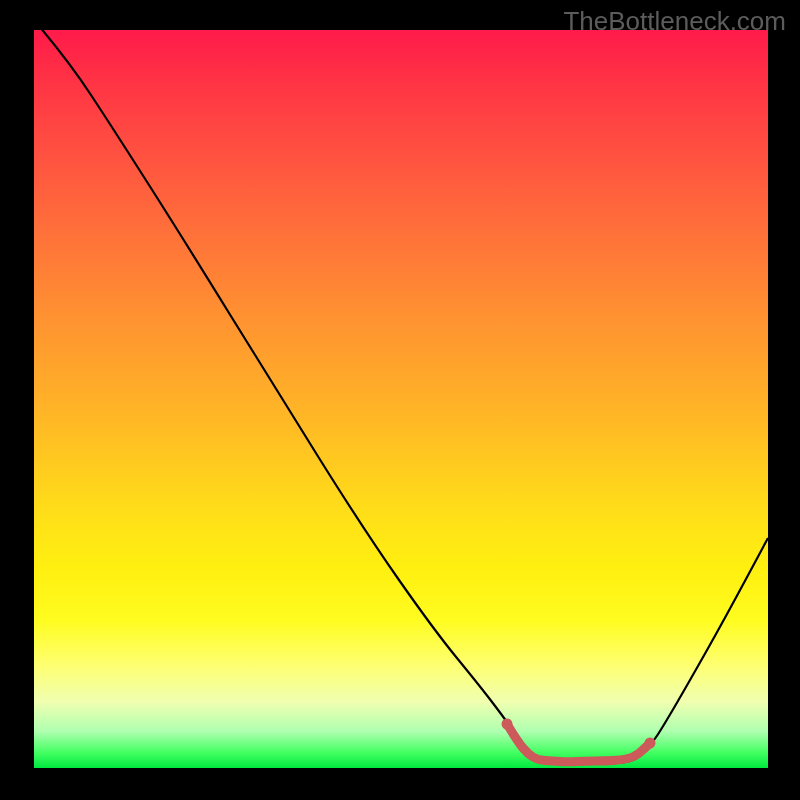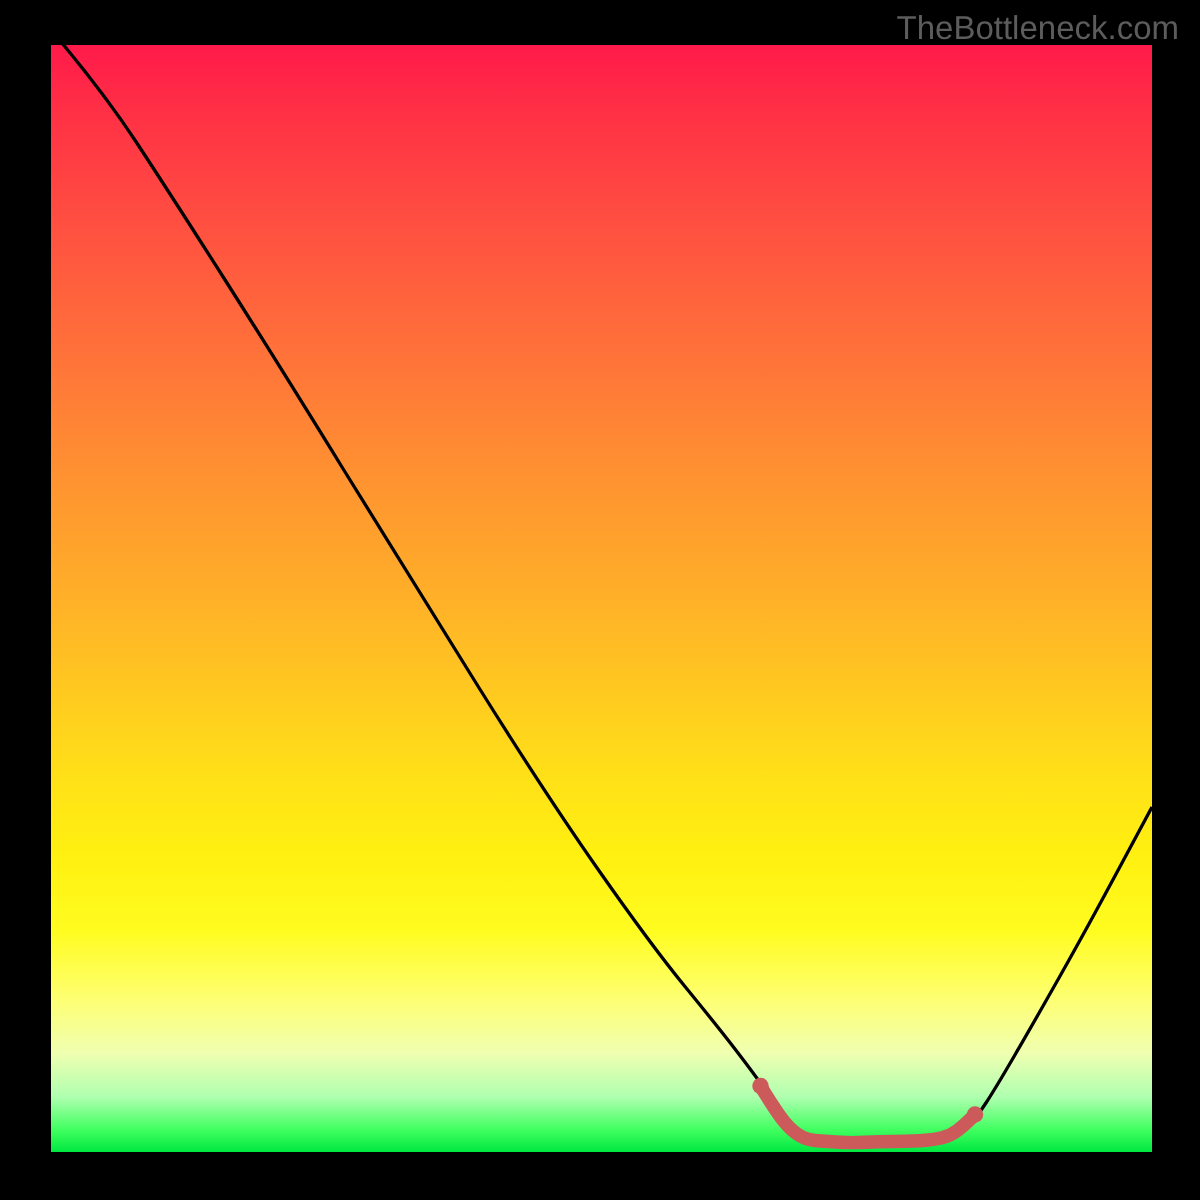--- a/index.html
+++ b/index.html
@@ -8,21 +8,21 @@
     height: 800px;
     background: #000;
     position: relative;
     font-family: Arial, sans-serif;
   }
   .watermark {
     position: absolute;
     top: 6px;
     right: 14px;
     color: #5c5c5c;
-    font-size: 22px;
+    font-size: 26px;
     font-weight: 500;
     z-index: 10;
     margin-left: 37px;
   }
   .plot-area {
     position: absolute;
     left: 34px;
     top: 30px;
     width: 734px;
     height: 738px;

